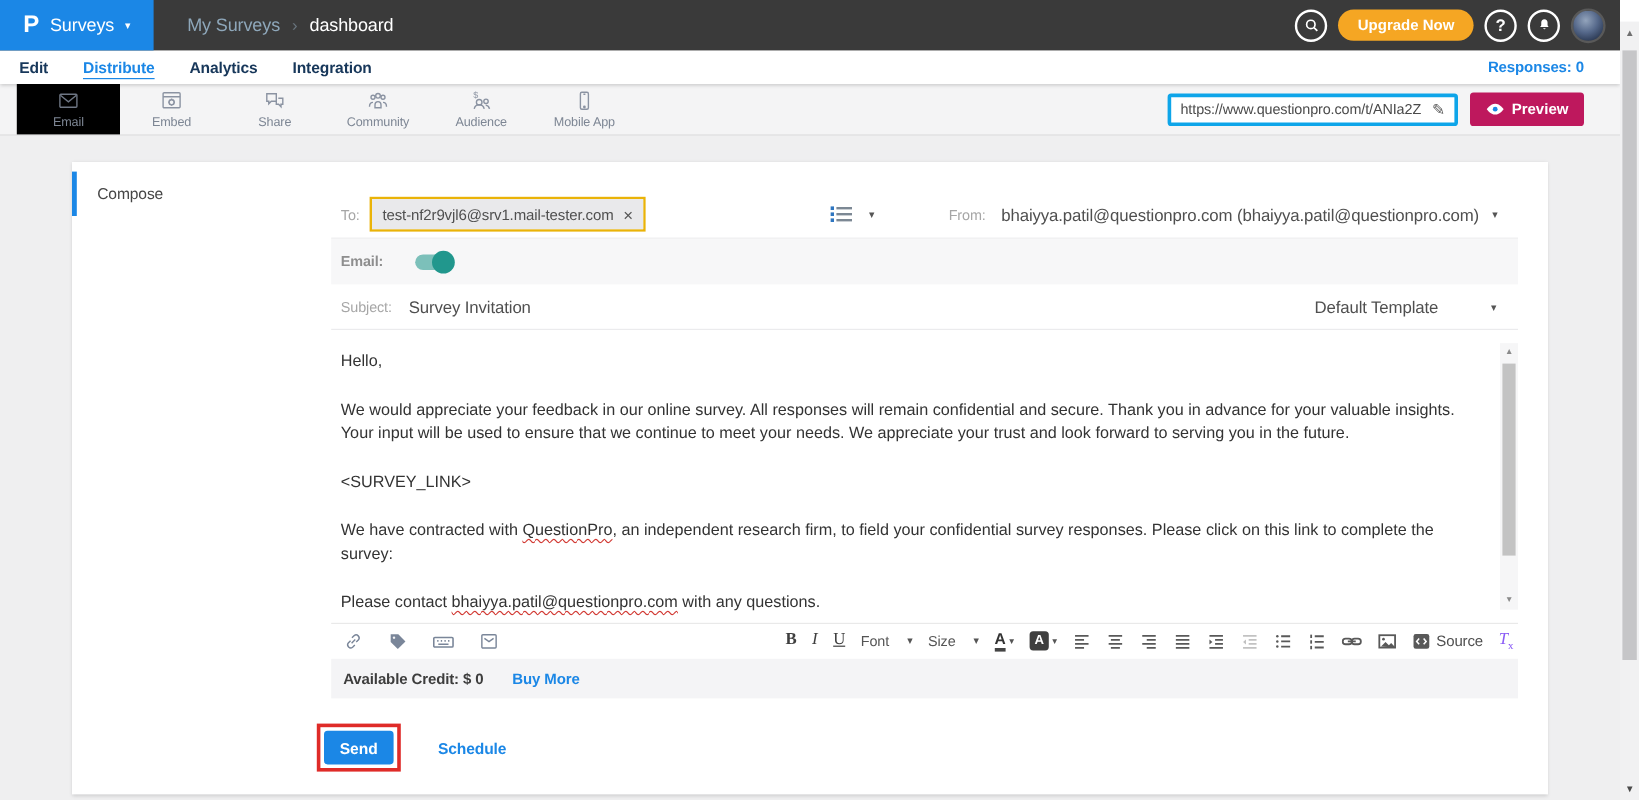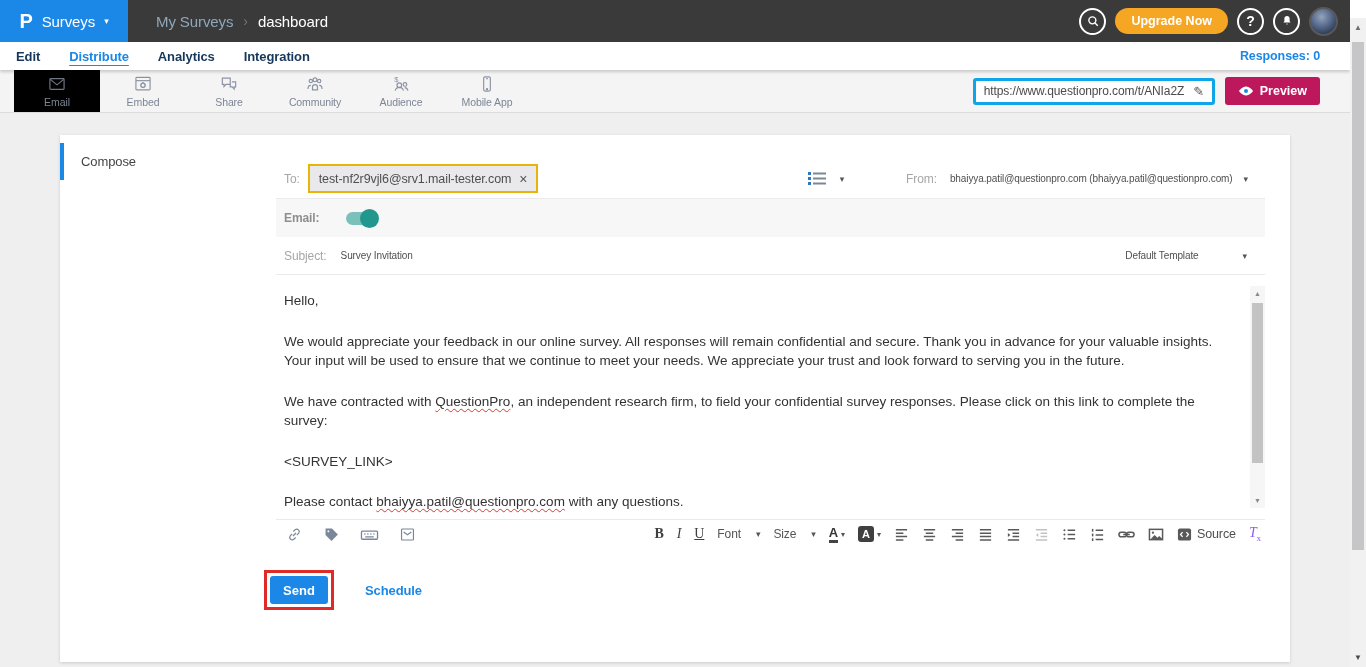--- a/index.html
+++ b/index.html
@@ -43,21 +43,21 @@
   
   .card { position:absolute; top:135px; left:60px; width:1230px; height:527px; background:#fff; box-shadow:0 1px 3px rgba(0,0,0,0.15); display:flex; }
 
   .sidebar { width:196px; flex-shrink:0; padding-top:8px; }
   .sb-compose { height:37px; display:flex; align-items:center; padding-left:17px; border-left:4px solid #1b87e6; background:#fff; font-size:13px; color:#454545; cursor:pointer; }
   .sb-gray { background:#ececec; height:348px; padding-top:7px; }
   .sb-item { height:35px; display:flex; align-items:center; padding-left:21px; font-size:13px; color:#4d4d4d; cursor:pointer; }
 
   .form { flex:1; padding:24px 25px 0 20px; display:flex; flex-direction:column; min-width:0; }
   .lab { font-size:12px; color:#a6a6a6; }
-  .val { font-size:10px; color:#4f4f4f; }
+  .val { font-size:14px; color:#4f4f4f; }
   .crt { font-size:9px; color:#555; cursor:pointer; }
 
   .row-to { height:40px; display:flex; align-items:center; border-bottom:1px solid #ebebed; padding-left:8px; }
   .redbox { border:2px solid #eab308; margin-left:8px; }
   .chip { background:#e9e9eb; height:25px; display:flex; align-items:center; gap:8px; padding:0 9px; font-size:12.5px; color:#4f4f4f; }
   .chip-x { color:#555; font-size:14px; cursor:pointer; line-height:1; }
   .listic { margin-left:auto; cursor:pointer; }
   .to-crt { margin-left:13px; }
   .from-lab { margin-left:62px; }
   .from-val { margin-left:13px; cursor:pointer; }
@@ -263,22 +263,22 @@
     <div class="row-subj">
       <span class="lab">Subject:</span>
       <span class="val subj-val">Survey Invitation</span>
       <span class="val tpl">Default Template</span>
       <span class="crt tpl-crt">▾</span>
     </div>
 
     <div class="body">
       <p>Hello,</p>
       <p>We would appreciate your feedback in our online survey. All responses will remain confidential and secure. Thank you in advance for your valuable insights. Your input will be used to ensure that we continue to meet your needs. We appreciate your trust and look forward to serving you in the future.</p>
+      <p>&lt;SURVEY_LINK&gt;</p>
       <p><span>We have contracted with </span><span class="sp">QuestionPro</span><span>, an independent research firm, to field your confidential survey responses. Please click on this link to complete the survey:</span></p>
-      <p>&lt;SURVEY_LINK&gt;</p>
       <p><span>Please contact </span><span class="sp">bhaiyya.patil@questionpro.com</span><span> with any questions.</span></p>
 
       <div class="ed-sb">
         <span class="ed-arrow ed-up">▲</span>
         <span class="ed-thumb"></span>
         <span class="ed-arrow ed-dn">▼</span>
       </div>
     </div>
 
     <div class="tbar">
@@ -367,20 +367,24 @@
           <svg width="15" height="15" viewBox="0 0 16 16">
               <rect x="1" y="1.5" width="14" height="13" rx="2" fill="#595959" stroke="none"></rect>
               <path d="M6 5.5L3.8 8 6 10.5M10 5.5L12.2 8 10 10.5" stroke="#fff" stroke-width="1.4" fill="none"></path>
             </svg>
           <span>Source</span>
         </span>
         <span class="tx"><i>T</i><sub>x</sub></span>
       </div>
     </div>
 
+    <div class="credit">
+      <span class="credit-lab">Available Credit: $ 0</span>
+      <span class="buymore">Buy More</span>
+    </div>
 
     <div class="sendrow">
       <span class="redbox2">
         <button class="sendbtn">Send</button>
       </span>
       <span class="sched">Schedule</span>
     </div>
 
   </section>
 </div>

